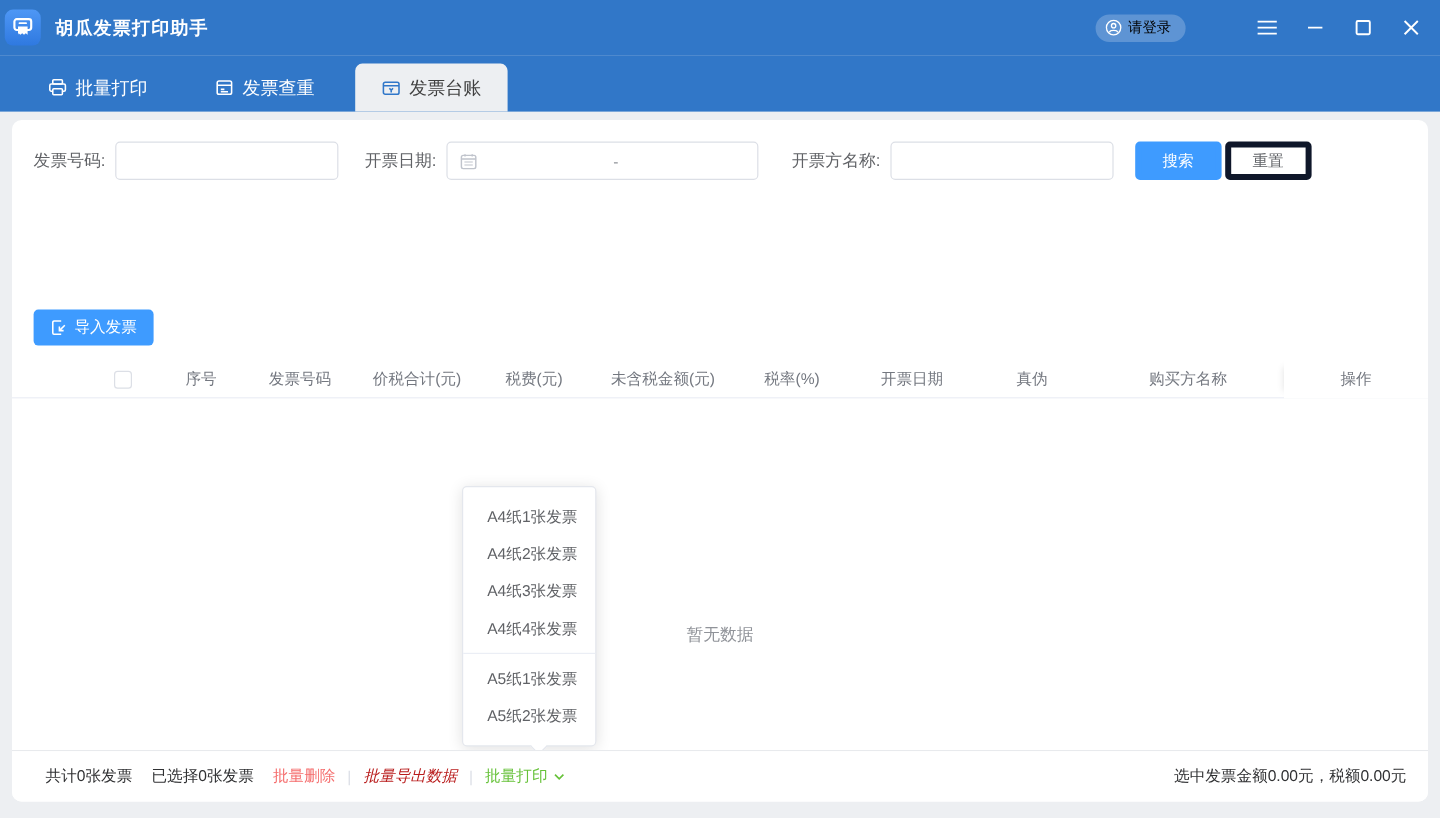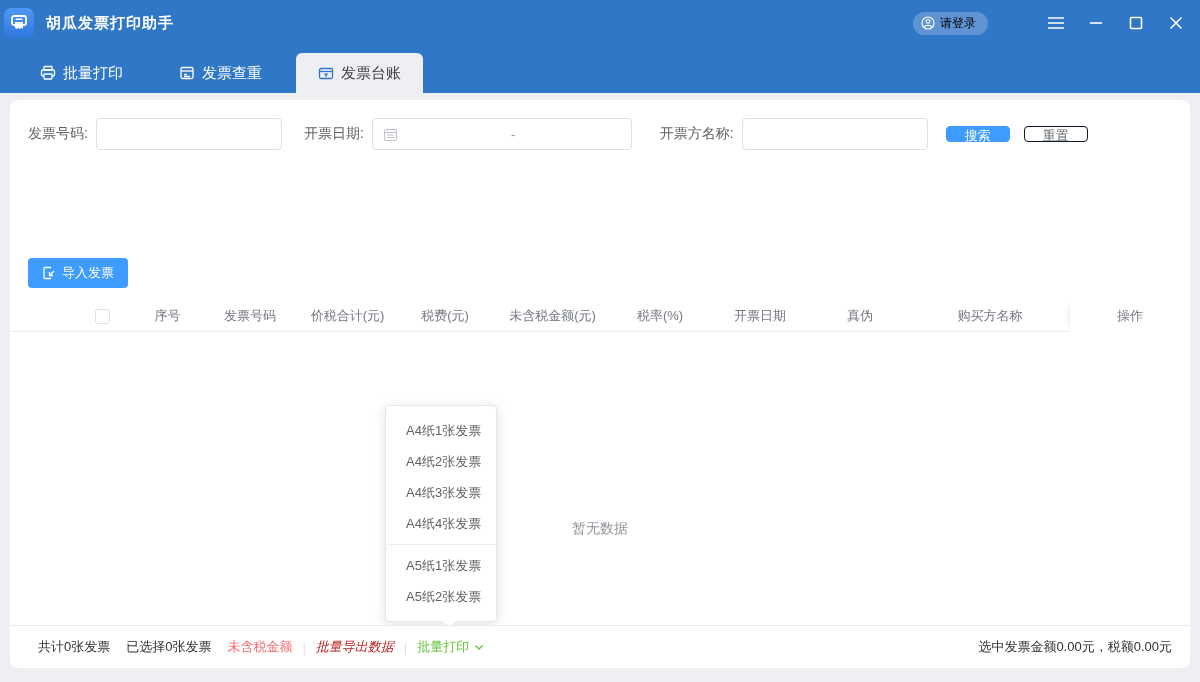--- a/index.html
+++ b/index.html
@@ -66,26 +66,26 @@
     background:#fff; font-size:13px; padding:0 10px; color:#303133; outline:none;
   }
   .date-range {
     width:260px; height:32px; border:1px solid #DCDFE6; border-radius:4px;
     background:#fff; display:flex; align-items:center; padding:0 10px; gap:8px;
   }
   .date-sep { flex:1; text-align:center; color:#909399; font-size:13px; }
   .gap-lg { width:22px; }
   .gap-xl { width:28px; }
   .btn {
-    height:16px; border-radius:4px; font-size:13px; padding:0 18px; cursor:pointer;
-    border:1px solid #0f172a; background:#fff; color:#606266;
+    height:32px; border-radius:4px; font-size:13px; padding:0 18px; cursor:pointer;
+    border:5px solid #0f172a; background:#fff; color:#606266;
   }
   .btn.primary { background:#3E9BFF; border-color:#3E9BFF; color:#fff; }
   .search-btn { margin-left:18px; }
-  .reset-btn { margin-left:14px; }
+  .reset-btn { margin-left:3px; }
 
   
   .import-btn {
     position:absolute; left:18px; top:158px;
     height:30px; background:#3E9BFF; color:#fff; border:none; border-radius:4px;
     font-size:13px; padding:0 14px; display:flex; align-items:center; gap:6px; cursor:pointer;
   }
 
   
   .thead {
@@ -276,21 +276,21 @@
     <div class="mi">A5纸1张发票</div>
     <div class="mi">A5纸2张发票</div>
     <div class="menu-arrow"></div>
   </div>
 
   <div class="footer">
     <span>共计0张发票</span>
     <span class="f-gap"></span>
     <span>已选择0张发票</span>
     <span class="f-gap"></span>
-    <span class="f-link f-red">未含税金额</span>
+    <span class="f-link f-red">批量删除</span>
     <span class="f-sep">|</span>
     <span class="f-link f-blue">批量导出数据</span>
     <span class="f-sep">|</span>
     <span class="f-link f-green">
       <span>批量打印</span>
       <svg width="12" height="12" viewBox="0 0 12 12" fill="none">
         <path d="M2.5 4.5 L6 8 L9.5 4.5" stroke="#67C23A" stroke-width="1.4"></path>
       </svg>
     </span>
     <span class="f-spacer"></span>

